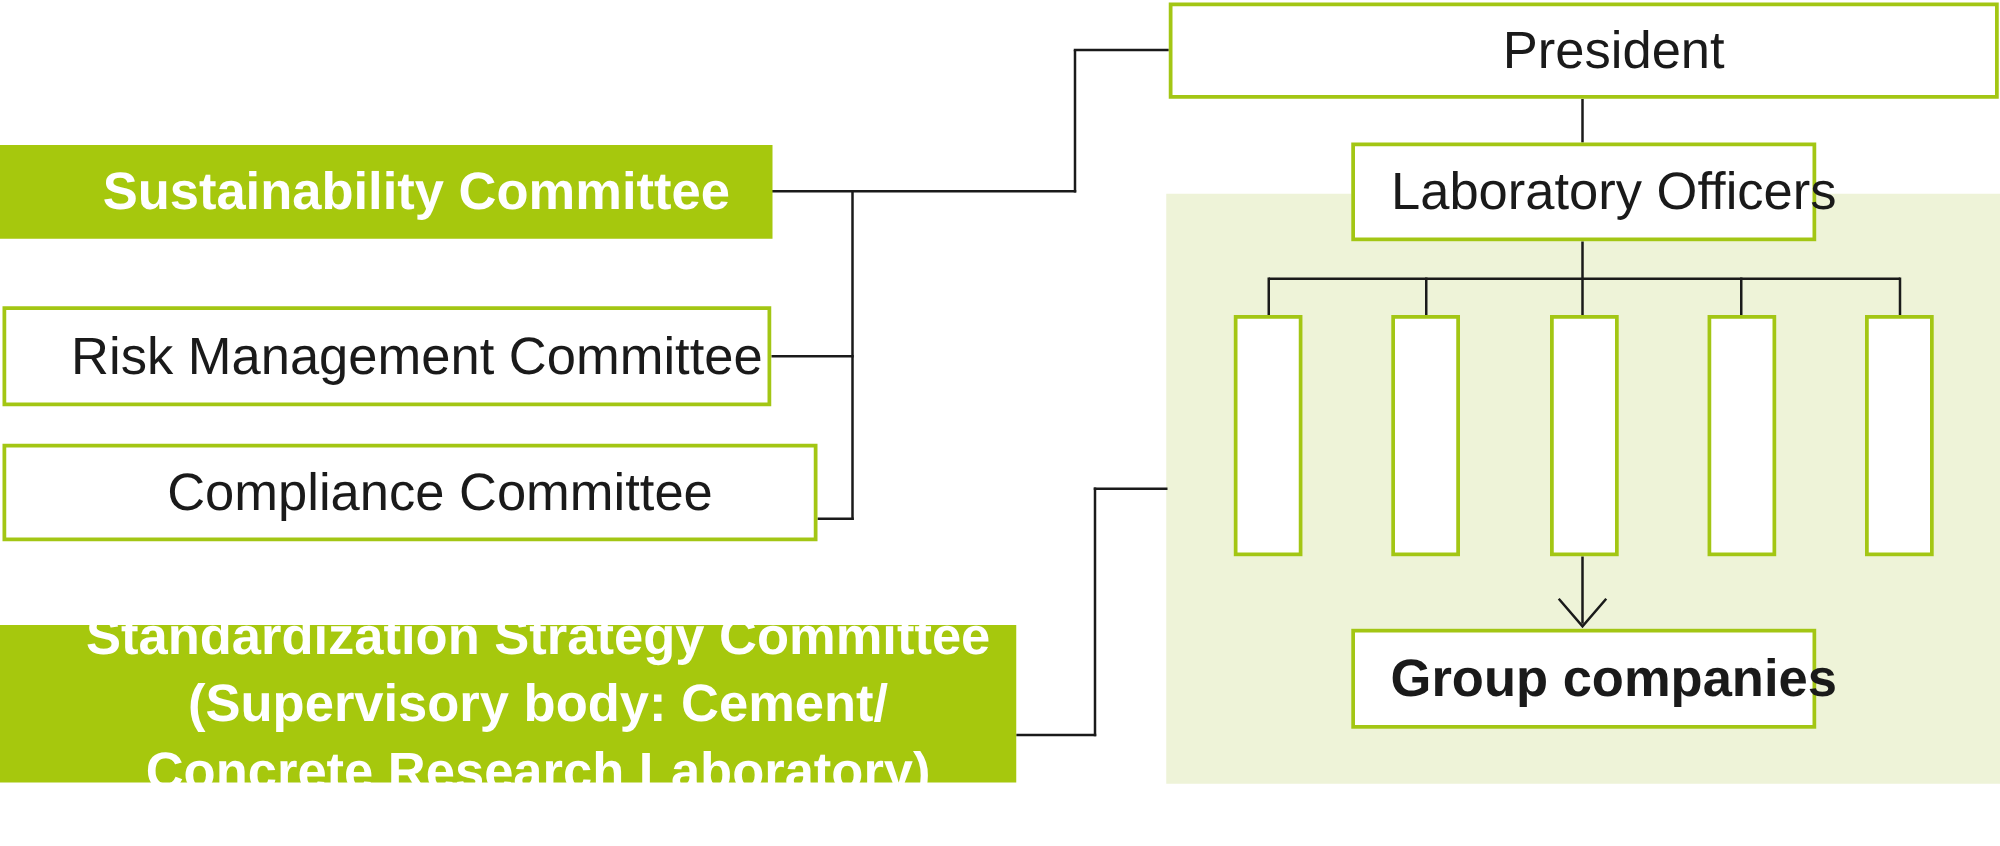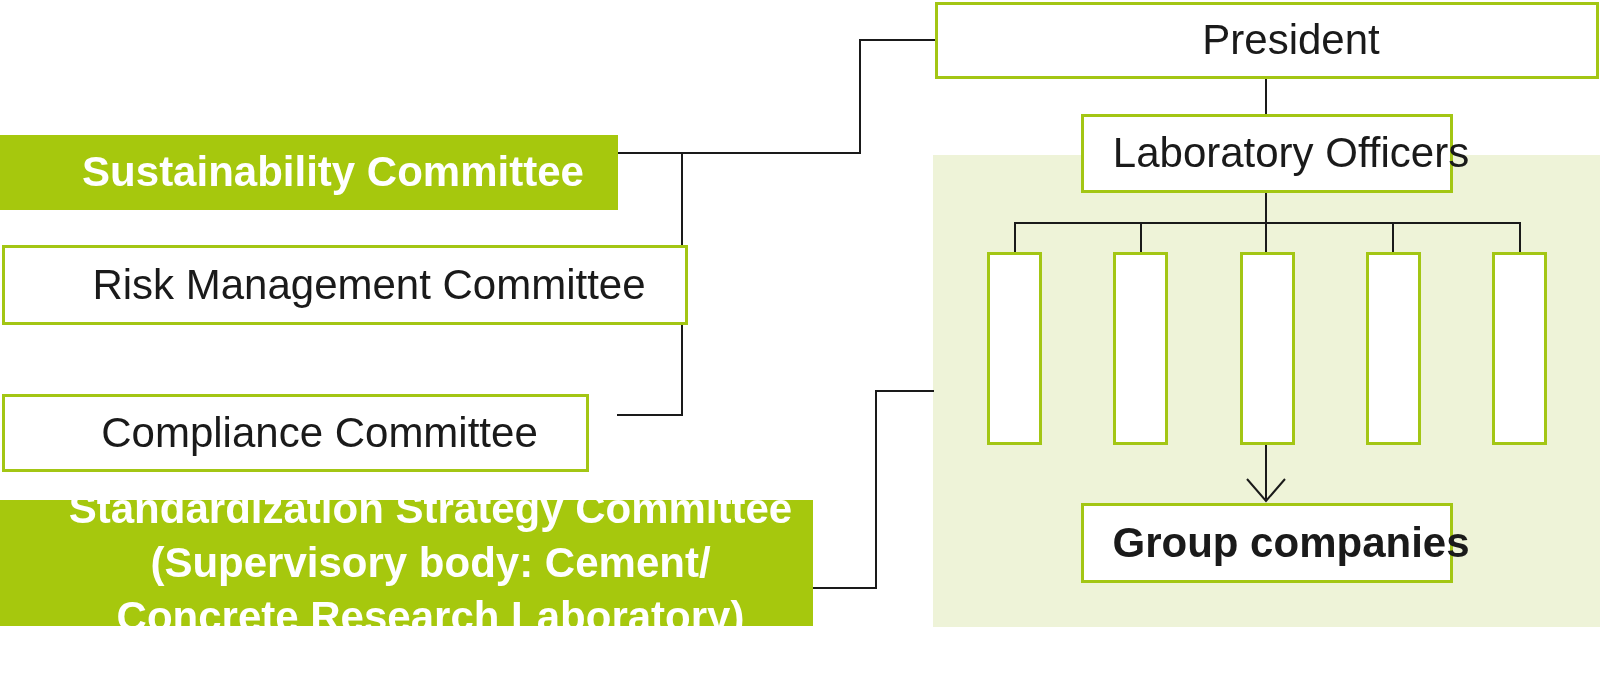--- a/index.html
+++ b/index.html
@@ -22,23 +22,23 @@
     position:absolute;left:933px;top:155px;width:667px;height:472px;
     background:var(--panel);z-index:1;
   }
   .box{
     position:absolute;display:flex;align-items:center;justify-content:center;
     text-align:center;box-sizing:border-box;z-index:3;
     font-size:42px;color:var(--text);line-height:1.25;white-space:nowrap;padding-left:48px;
   }
   .box.white{background:#ffffff;border:3px solid var(--border-green);}
   .box.green{background:var(--green);color:#ffffff;font-weight:bold;border:none;white-space:normal;}
-  .sustainability{left:0;top:116px;width:618px;height:75px;margin-top:19px;}
-  .risk{left:2px;top:245px;width:686px;height:80px;}
-  .compliance{left:2px;top:394px;width:587px;height:78px;}
+  .sustainability{left:0;top:116px;width:618px;height:75px;}
+  .risk{left:2px;top:245px;width:615px;height:80px;}
+  .compliance{left:2px;top:355px;width:652px;height:78px;}
   .standardization{left:0;top:500px;width:813px;height:126px;flex-direction:column;line-height:54px;}
   .president{left:935px;top:2px;width:664px;height:77px;}
   .executive{left:1081px;top:114px;width:372px;height:79px;}
   .group{left:1081px;top:503px;width:372px;height:80px;font-weight:bold;}
   .subunit{
     position:absolute;top:252px;width:55px;height:193px;
     background:#ffffff;border:3px solid var(--border-green);
     box-sizing:border-box;z-index:3;
   }
   .su1{left:987px;} .su2{left:1113px;} .su3{left:1240px;} .su4{left:1366px;} .su5{left:1492px;}

